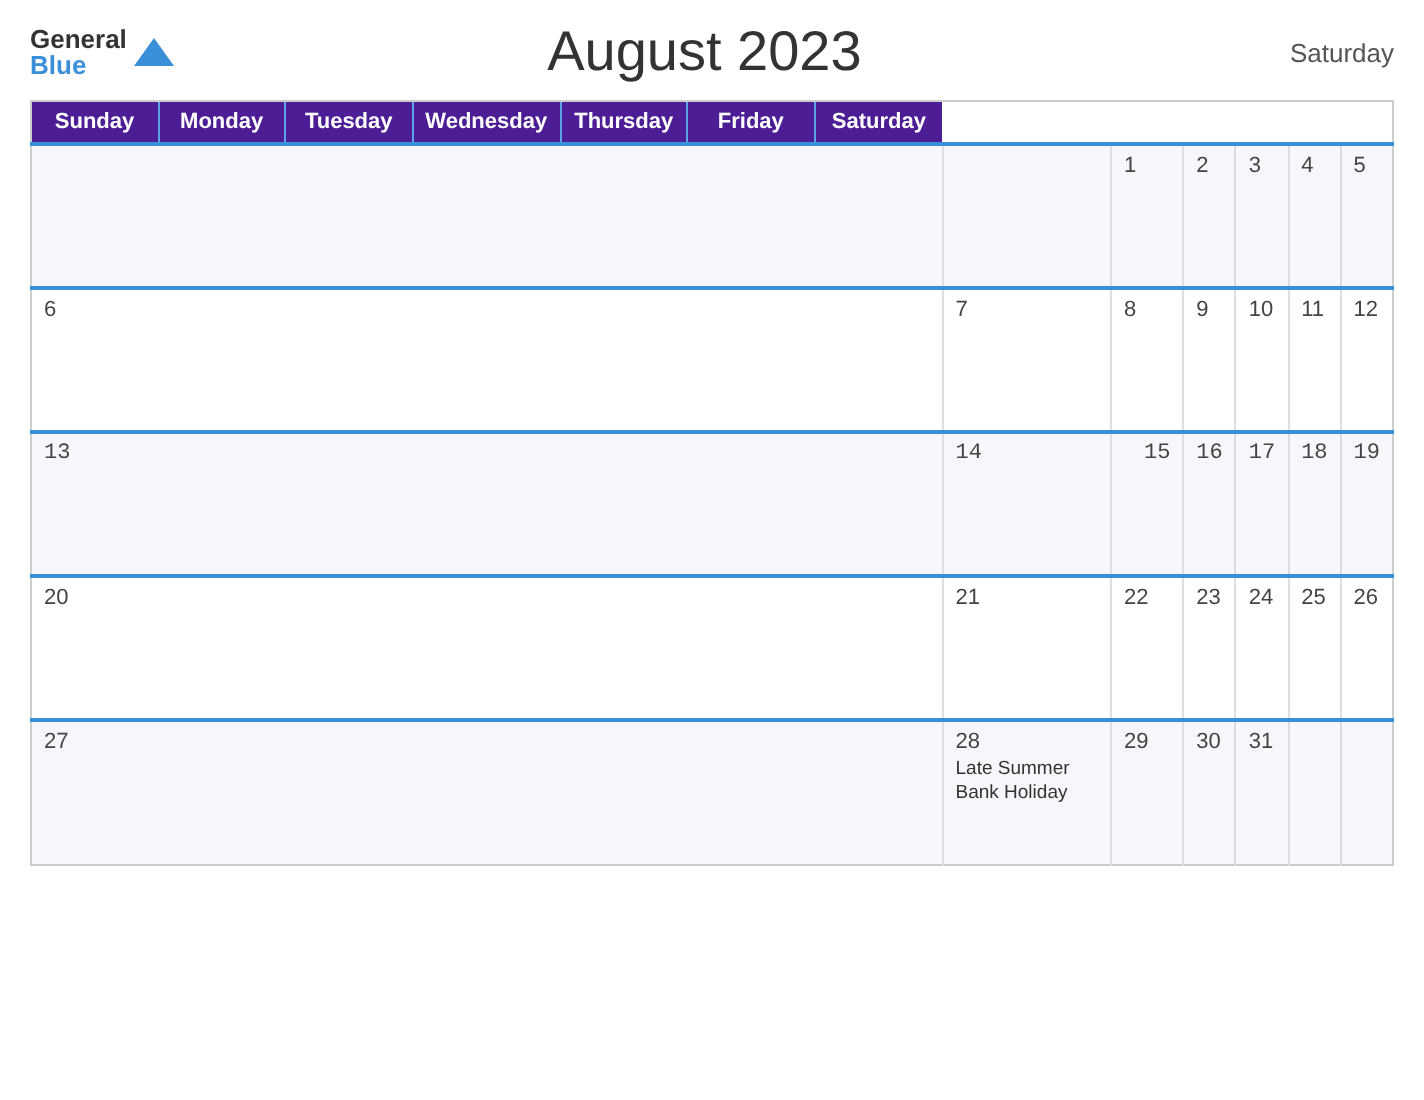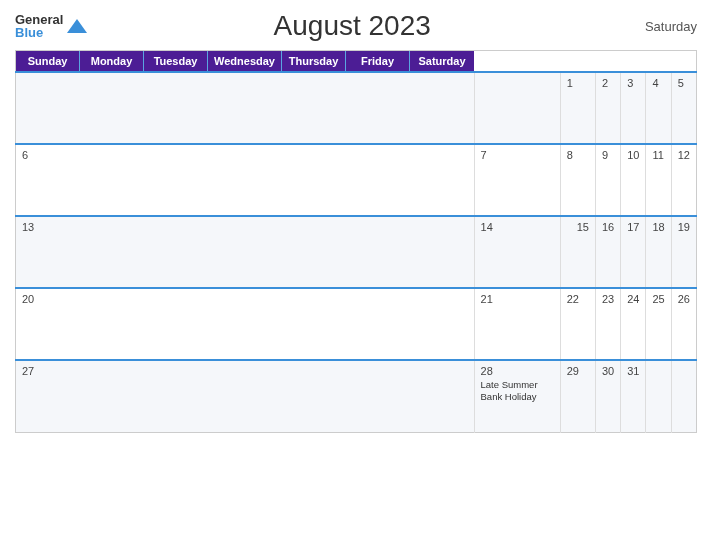--- a/index.html
+++ b/index.html
@@ -144,21 +144,21 @@
           <td style="background-color: rgb(255, 255, 255); border-right: 1px solid rgb(221, 221, 221); padding: 4px 6px; vertical-align: top; height: 72px; font-size: 11px; color: rgb(68, 68, 68); min-width: 0px;">
             <span style="display: block; font-size: 11px;">10</span>
           </td>
           <td style="background-color: rgb(255, 255, 255); border-right: 1px solid rgb(221, 221, 221); padding: 4px 6px; vertical-align: top; height: 72px; font-size: 11px; color: rgb(68, 68, 68); min-width: 0px;">
             <span style="display: block; font-size: 11px;">11</span>
           </td>
           <td style="background-color: rgb(255, 255, 255); border-right: none; padding: 4px 6px; vertical-align: top; height: 72px; font-size: 11px; color: rgb(68, 68, 68); min-width: 0px;">
             <span style="display: block; font-size: 11px;">12</span>
           </td>
         </tr>
-        <tr style="border-top: 2px solid rgb(58, 143, 217); min-height: 72px;">
+        <tr style="border-top: 2px solid rgb(58, 143, 217); min-height: 72px; font-family: Liberation Mono, monospace;">
           <td style="background-color: rgb(245, 247, 250); border-right: 1px solid rgb(221, 221, 221); padding: 4px 6px; vertical-align: top; height: 72px; font-size: 11px; color: rgb(68, 68, 68); min-width: 0px;">
             <span style="display: block; font-size: 11px;">13</span>
           </td>
           <td style="background-color: rgb(245, 247, 250); border-right: 1px solid rgb(221, 221, 221); padding: 4px 6px; vertical-align: top; height: 72px; font-size: 11px; color: rgb(68, 68, 68); min-width: 0px;">
             <span style="display: block; font-size: 11px;">14</span>
           </td>
           <td style="background-color: rgb(245, 247, 250); border-right: 1px solid rgb(221, 221, 221); padding: 4px 6px; vertical-align: top; height: 72px; font-size: 11px; color: rgb(68, 68, 68); min-width: 0px;">
             <span style="display: block; font-size: 11px; margin-left: 10px;">15</span>
           </td>
           <td style="background-color: rgb(245, 247, 250); border-right: 1px solid rgb(221, 221, 221); padding: 4px 6px; vertical-align: top; height: 72px; font-size: 11px; color: rgb(68, 68, 68); min-width: 0px;">

